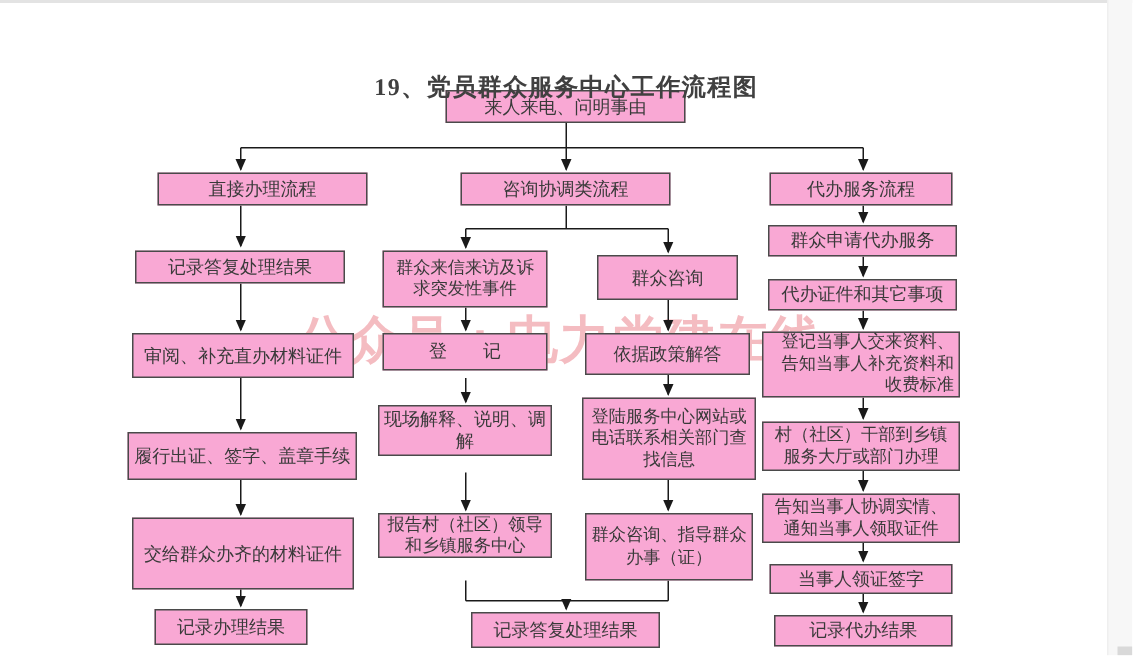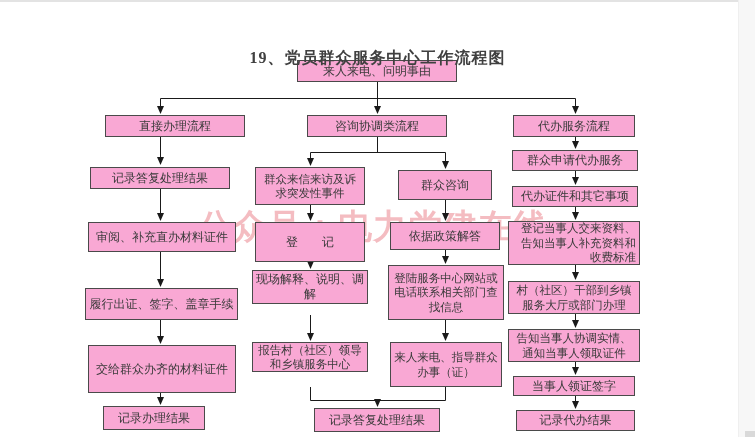--- a/index.html
+++ b/index.html
@@ -95,28 +95,28 @@
   <div class="box" style="left:307px;top:115px;width:140px;height:22px">咨询协调类流程</div>
   <div class="box" style="left:513px;top:115px;width:122px;height:22px">代办服务流程</div>
 
   <div class="box" style="left:90px;top:167px;width:140px;height:22px">记录答复处理结果</div>
   <div class="box" style="left:88px;top:222px;width:148px;height:30px">审阅、补充直办材料证件</div>
   <div class="box" style="left:85px;top:288px;width:153px;height:32px">履行出证、签字、盖章手续</div>
   <div class="box" style="left:88px;top:345px;width:148px;height:48px">交给群众办齐的材料证件</div>
   <div class="box" style="left:103px;top:406px;width:102px;height:24px">记录办理结果</div>
 
   <div class="box small" style="left:255px;top:167px;width:110px;height:38px">群众来信来访及诉求突发性事件</div>
-  <div class="box" style="left:255px;top:222px;width:110px;height:40px">登　　记</div>
+  <div class="box" style="left:255px;top:222px;width:110px;height:25px">登　　记</div>
   <div class="box" style="left:252px;top:270px;width:116px;height:34px">现场解释、说明、调解</div>
   <div class="box small" style="left:252px;top:342px;width:116px;height:30px">报告村（社区）领导和乡镇服务中心</div>
 
   <div class="box" style="left:398px;top:170px;width:94px;height:30px">群众咨询</div>
   <div class="box" style="left:390px;top:222px;width:110px;height:28px">依据政策解答</div>
   <div class="box small" style="left:388px;top:265px;width:116px;height:55px">登陆服务中心网站或电话联系相关部门查找信息</div>
-  <div class="box small" style="left:390px;top:342px;width:112px;height:45px">来人来电、指导群众办事（证）</div>
+  <div class="box small" style="left:390px;top:342px;width:112px;height:45px">群众咨询、指导群众办事（证）</div>
 
   <div class="box" style="left:314px;top:408px;width:126px;height:24px">记录答复处理结果</div>
 
   <div class="box" style="left:512px;top:150px;width:126px;height:21px">群众申请代办服务</div>
   <div class="box" style="left:512px;top:186px;width:126px;height:21px">代办证件和其它事项</div>
   <div class="box small" style="left:508px;top:221px;width:132px;height:44px;justify-content:flex-start;text-align:right">登记当事人交来资料、告知当事人补充资料和收费标准</div>
   <div class="box small" style="left:508px;top:281px;width:132px;height:33px">村（社区）干部到乡镇服务大厅或部门办理</div>
   <div class="box small" style="left:508px;top:329px;width:132px;height:33px">告知当事人协调实情、通知当事人领取证件</div>
   <div class="box" style="left:513px;top:376px;width:122px;height:20px">当事人领证签字</div>
   <div class="box" style="left:516px;top:410px;width:119px;height:21px">记录代办结果</div>

